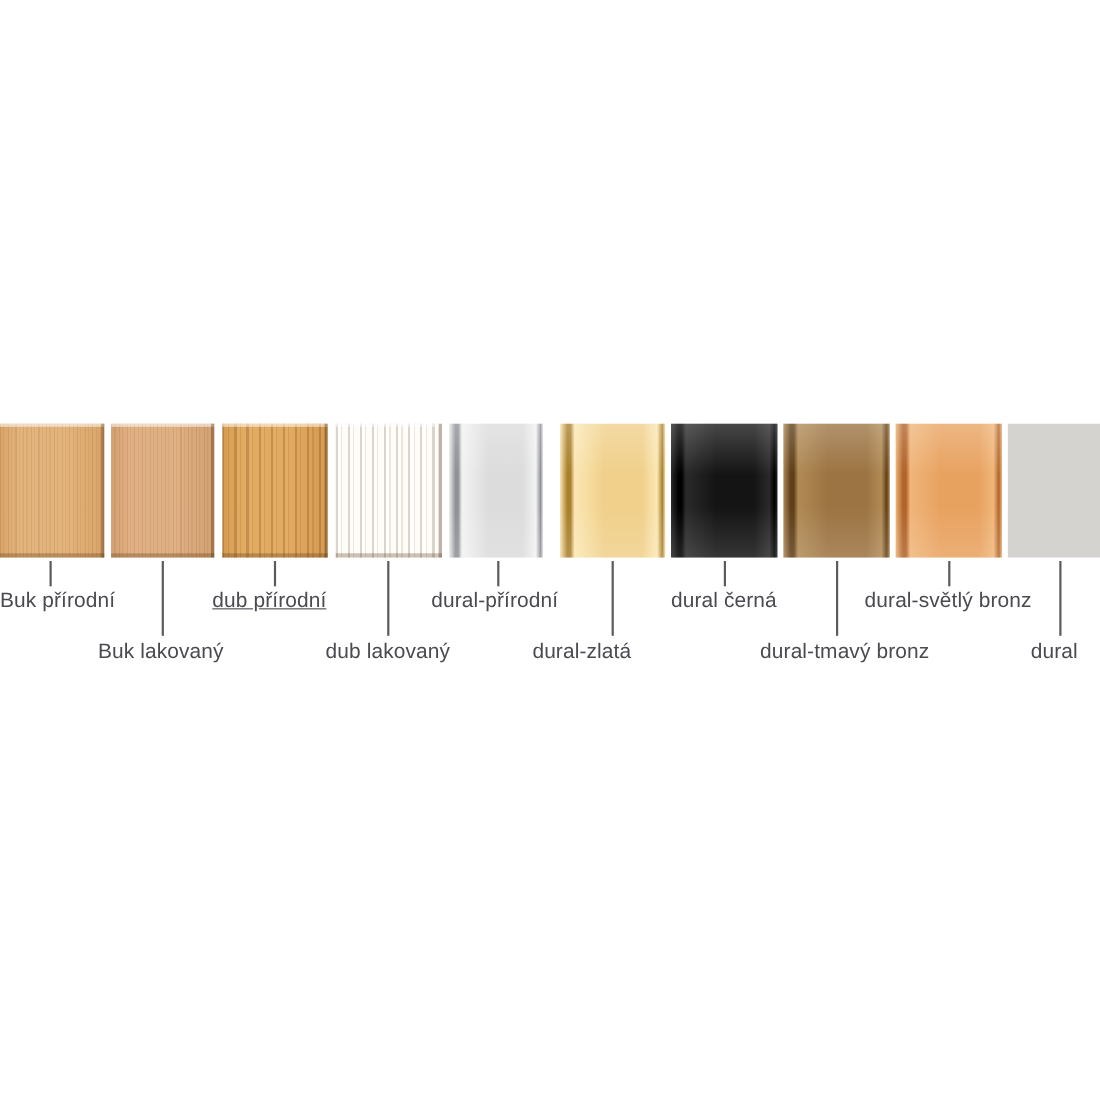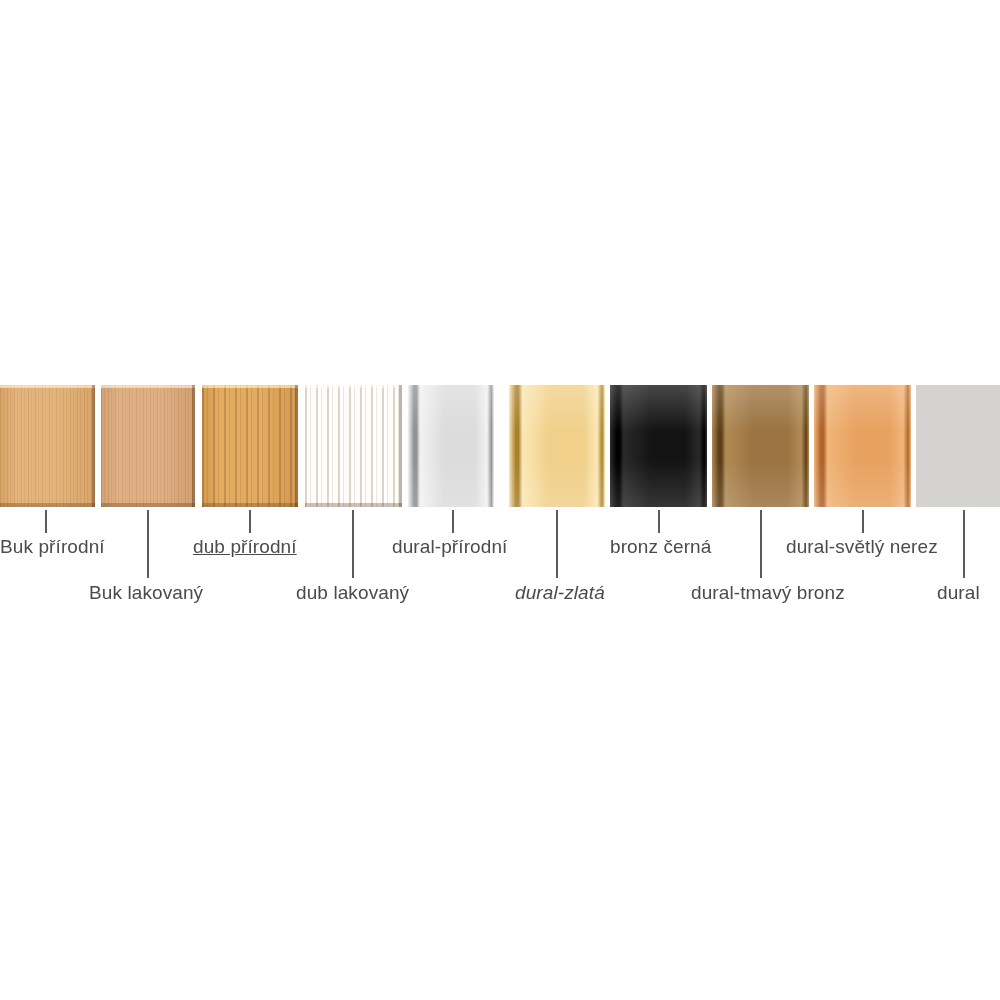--- a/index.html
+++ b/index.html
@@ -125,23 +125,23 @@
       <div class="label row1" style="left: 0px;">Buk přírodní</div>
       <div class="leader" style="left: 147px; top: 510px; height: 68px;"></div>
       <div class="label row2" style="left: 89px;">Buk lakovaný</div>
       <div class="leader" style="left: 249px; top: 510px; height: 23px;"></div>
       <div class="label row1" style="left: 193px; text-decoration: underline;">dub přírodní</div>
       <div class="leader" style="left: 352px; top: 510px; height: 68px;"></div>
       <div class="label row2" style="left: 296px;">dub lakovaný</div>
       <div class="leader" style="left: 452px; top: 510px; height: 23px;"></div>
       <div class="label row1" style="left: 392px;">dural-přírodní</div>
       <div class="leader" style="left: 556px; top: 510px; height: 68px;"></div>
-      <div class="label row2" style="left: 515px; font-style: italic;">dural-zlatá</div>
+      <div class="label row2" style="left: 484px;">dural-zlatá</div>
       <div class="leader" style="left: 658px; top: 510px; height: 23px;"></div>
-      <div class="label row1" style="left: 610px;">bronz černá</div>
+      <div class="label row1" style="left: 610px;">dural černá</div>
       <div class="leader" style="left: 760px; top: 510px; height: 68px;"></div>
       <div class="label row2" style="left: 677px; margin-left: 14px;">dural-tmavý bronz</div>
       <div class="leader" style="left: 862px; top: 510px; height: 23px;"></div>
-      <div class="label row1" style="left: 786px;">dural-světlý nerez</div>
+      <div class="label row1" style="left: 786px;">dural-světlý bronz</div>
       <div class="leader" style="left: 963px; top: 510px; height: 68px;"></div>
       <div class="label row2" style="left: 937px;">dural</div>
     </div>
 </div>
 
 </body></html>

